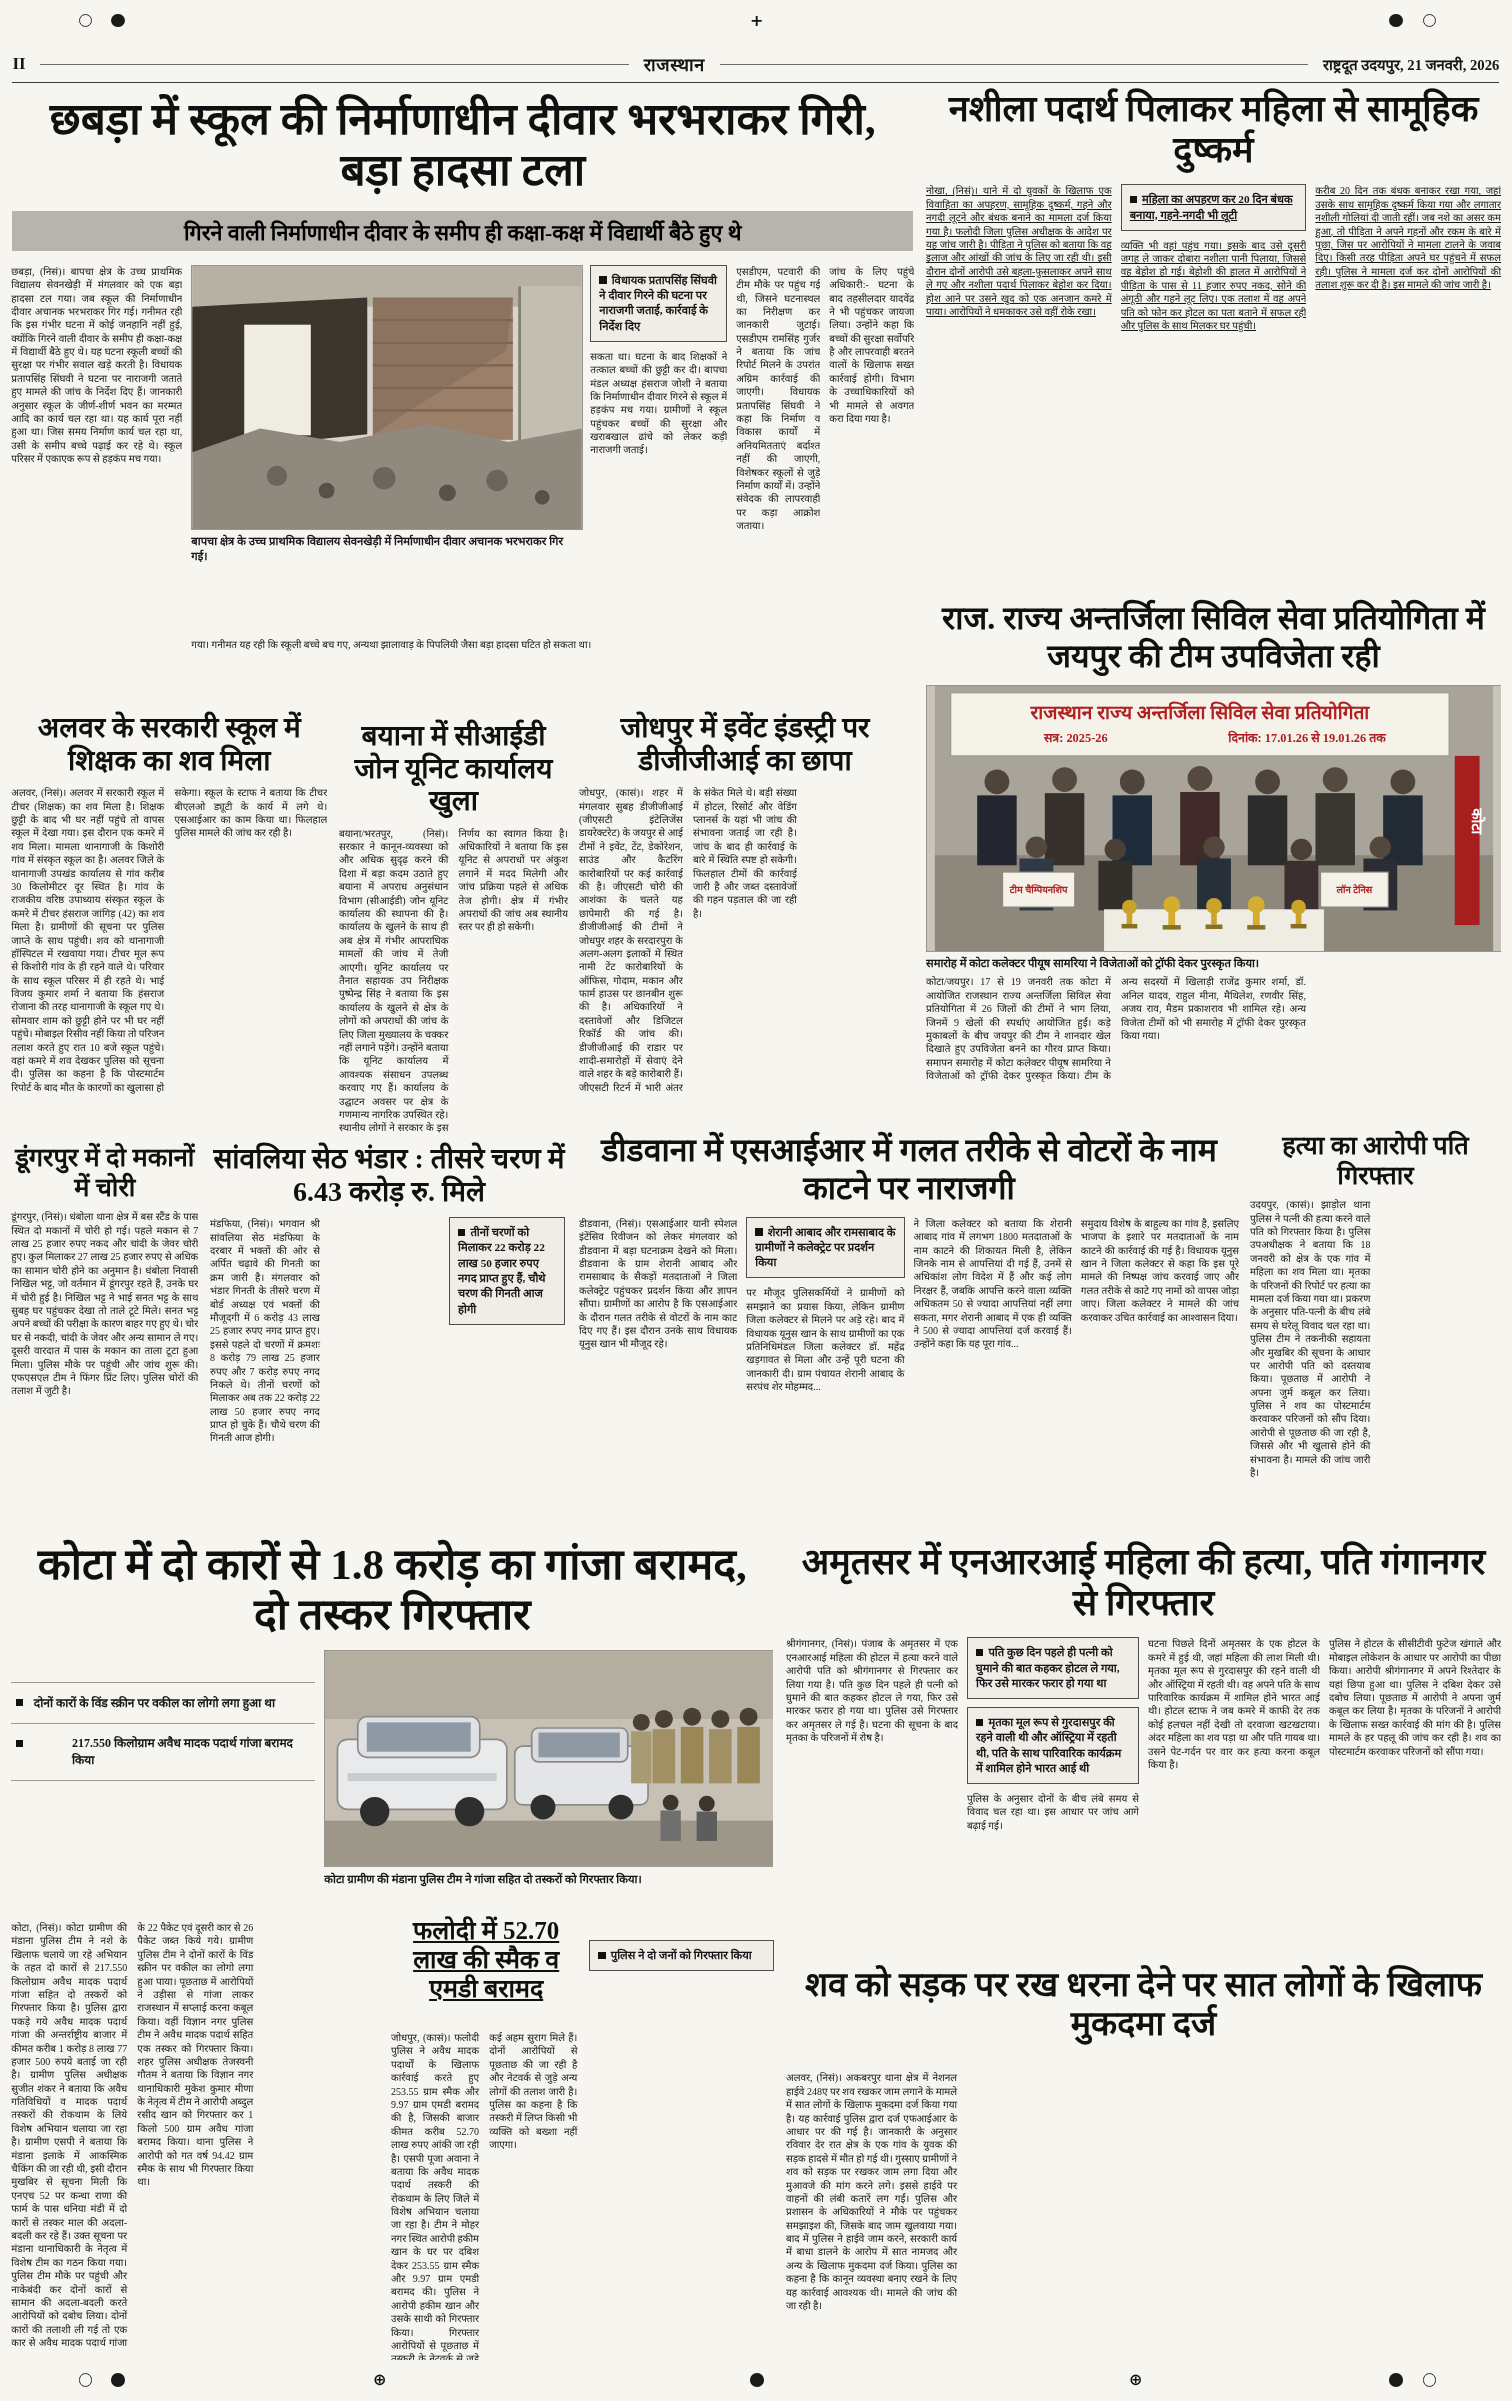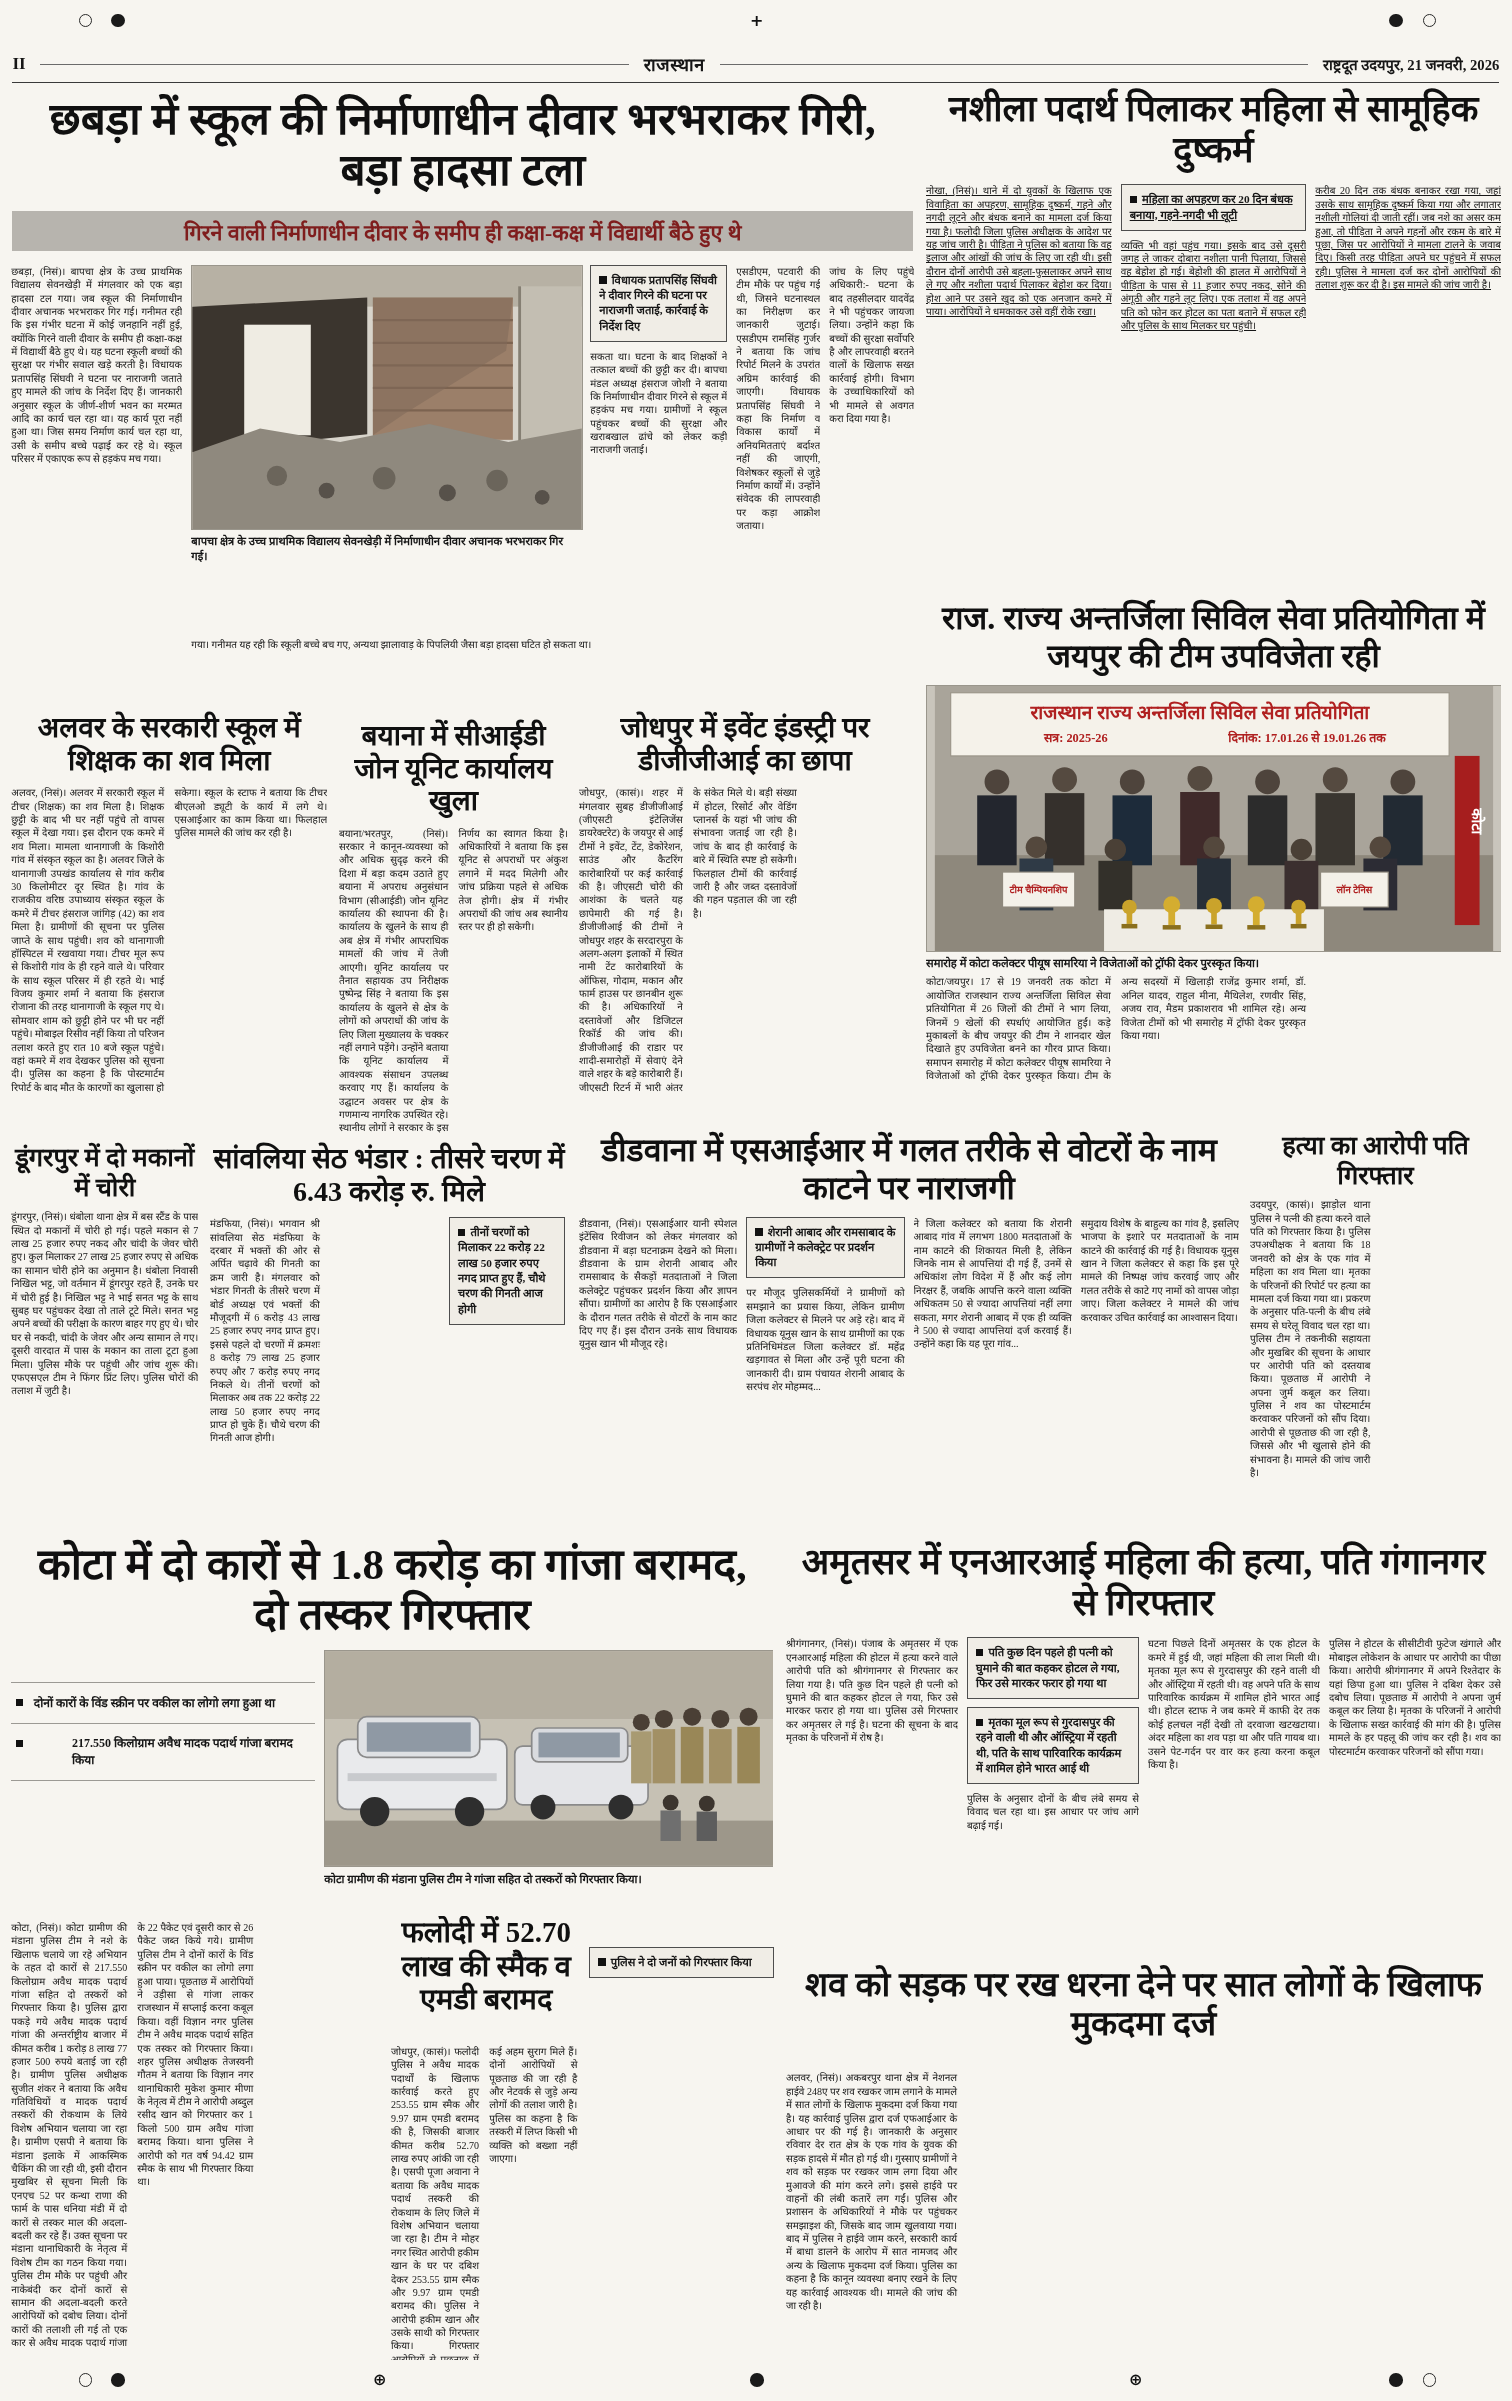--- a/index.html
+++ b/index.html
@@ -20,21 +20,21 @@
   .mast-sec{font-size:18px;font-weight:bold;letter-spacing:0.6px;}
   .mast-ed{font-size:14.7px;font-weight:bold;}
   
   .art{position:absolute;overflow:hidden;}
   .hl{font-weight:bold;text-align:center;line-height:1.16;margin:0;color:#101010;}
   .h-xxl{font-size:44px;margin:10.2px 11.3px 14.7px;}
   .h-xl{font-size:36px;margin:4.5px 3.4px 12.4px;}
   .h-lg{font-size:32px;margin:3.4px 2.3px 10.2px;}
   .h-md{font-size:28px;margin:2.3px 1.1px 9px;}
   .h-sm{font-size:25.4px;margin:2.3px 1.1px 8px;}
-  .kicker{background:#b7b4ae;color:#7f1d1d;font-weight:bold;font-size:21.5px;text-align:center;
+  .kicker{background:#b7b4ae;color:#000000;font-weight:bold;font-size:21.5px;text-align:center;
           padding:5.6px 3.4px;margin:0 1.1px 13.6px;}
   .bt{font-size:10px;line-height:1.34;text-align:justify;overflow:hidden;}
   .cols-2{column-count:2;column-gap:10.2px;column-fill:auto;}
   .cols-3{column-count:3;column-gap:10.2px;column-fill:auto;}
   .cols-4{column-count:4;column-gap:10.2px;column-fill:auto;margin-top:28px;}
   .nrow{display:flex;gap:9px;}
   .ncol{flex:1;height:100%;overflow:hidden;}
   .box{border:1.1px solid #4e4e4e;background:#f0ede6;padding:6.8px 8px;margin:0 0 8px;
        font-weight:bold;font-size:11.3px;line-height:1.36;text-align:left;}
   .sq{display:inline-block;width:7.3px;height:7.3px;background:#111;margin-right:5.1px;}
@@ -76,21 +76,21 @@
   .a11-bul{width:304px;padding-top:32px;}
   .bullet{display:flex;gap:5.6px;align-items:flex-start;padding:11.3px 4.5px;font-weight:bold;
           font-size:12px;line-height:1.4;border-top:1.1px solid #9c9a94;text-align:left;}
   .bullet:last-child{border-bottom:1.1px solid #9c9a94;gap:44px;}
   .a11-pwrap{width:449px;}
   .ph3{width:449px;height:215px;}
   #a11b{left:11.3px;top:1921px;width:368px;height:439px;}
   .a11-body{height:439px;}
   #a13{left:391px;top:1916px;width:383px;height:444px;}
   .a13-head{display:flex;gap:8px;margin-bottom:6.8px;}
-  .a13-hl{width:193px;font-size:29px;}
+  .a13-hl{width:193px;font-size:25px;text-decoration:underline;}
   .a13-box{width:169px;align-self:center;}
   .a13-body{height:346px;}
   #a12{left:786px;top:1537px;width:715px;height:418px;}
   .a12-row{height:298px;}
   #a14{left:786px;top:1960px;width:715px;height:400px;}
   .a14-body{height:282px;}
 </style>
 </head>
 <body>
 

